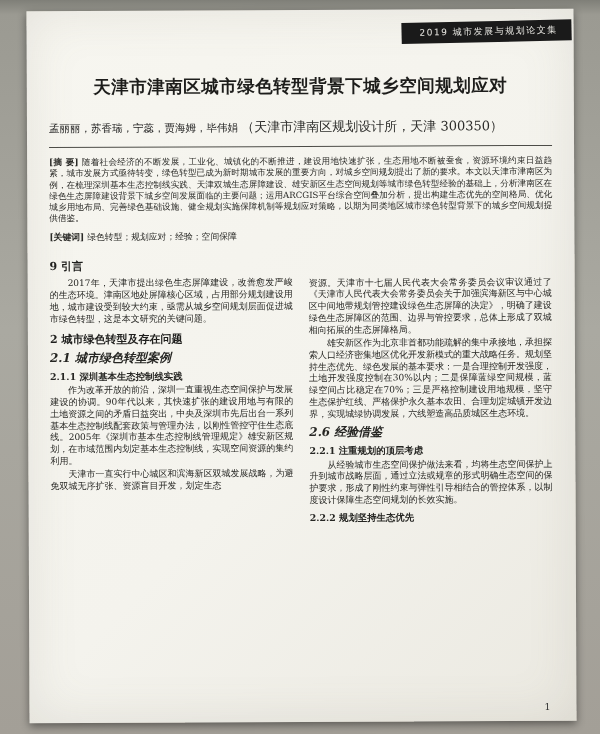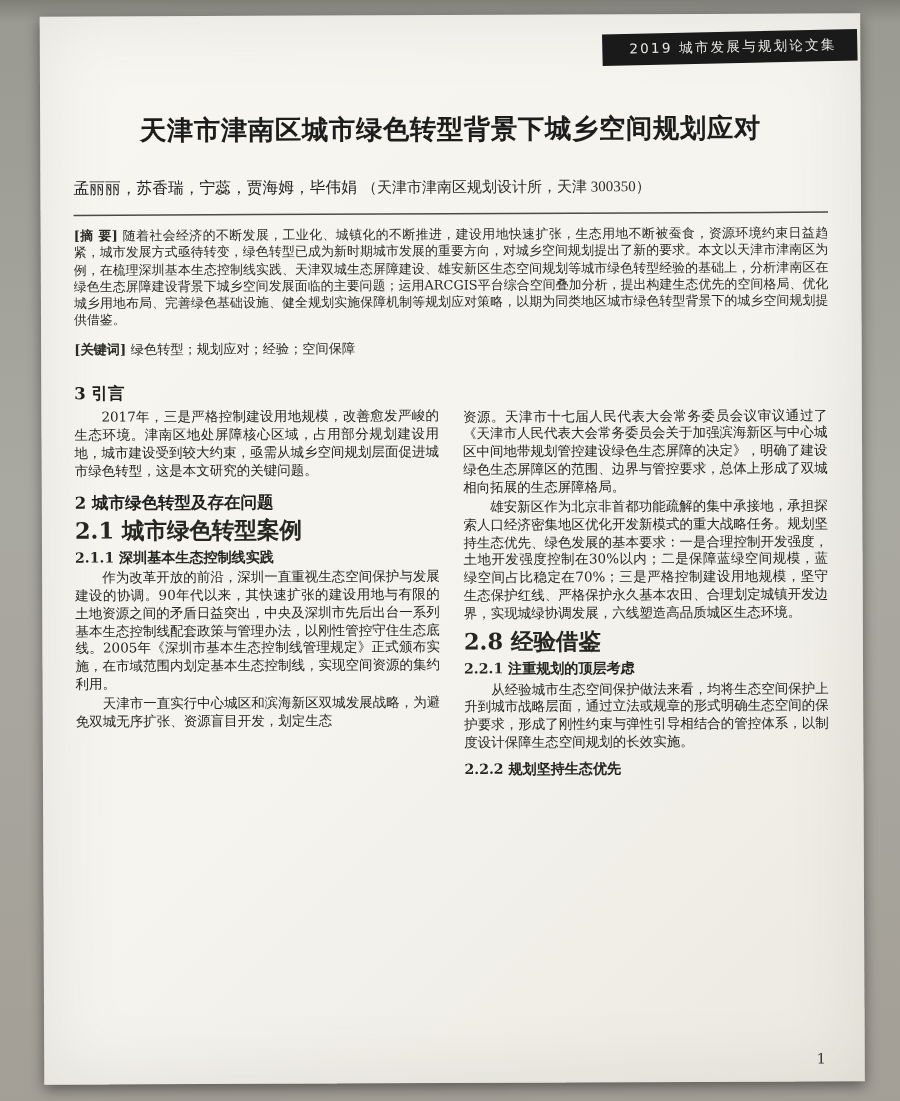--- a/index.html
+++ b/index.html
@@ -27,33 +27,33 @@
     font-size:9px; letter-spacing:1.5px;
     padding:4px 14px 4px 18px;
     transform:rotate(-1deg);
     font-family:"DejaVu Sans","Liberation Sans",sans-serif;
   }
   .title {
     margin-top:64px; font-size:17.5px; font-weight:bold;
     color:#1d1d1b; letter-spacing:.5px; text-align:center; white-space:nowrap;
   }
   .authors { margin-top:20px; font-size:10.5px; color:#222; }
-  .authors .aff { font-size:10px; color:#2b2b29;font-family:Liberation Serif, serif; }
+  .authors .aff { font-size:13px; color:#2b2b29; }
   .rule { border-top:1px solid #4c4c47; margin-top:10px; }
   .abstract {
     margin-top:9px; font-size:8.6px; line-height:11.3px;
     text-align:justify; color:#2a2a27;
   }
   .lab { font-weight:bold;text-align:right; }
   .keywords { margin-top:7px; font-size:8.8px; color:#2a2a27; }
   .cols { display:flex; gap:16px; margin-top:17px; }
   .col { width:243px; font-size:9px; line-height:11.7px; color:#262623; text-align:justify; }
   .h1 { font-size:11px; font-weight:bold; margin:9px 0 6px; color:#1f1f1d; }
   .h1.first { margin-top:0; }
-  .h2 { font-size:15px; font-weight:bold; margin:7px 0 4px; }
+  .h2 { font-size:12px; font-weight:bold; margin:7px 0 4px;font-style:italic; }
   .h3 { font-size:9.4px; font-weight:bold; margin:6px 0 3px; }
   .para { text-indent:2em; margin-bottom:2px; }
   .para.noindent { text-indent:0;margin-top:18px; }
   .pageno { position:absolute; right:26px; bottom:9px; font-size:9.5px; color:#333; }
 </style>
 </head>
 <body>
 
 <div class="scan">
   <div class="page">
@@ -73,33 +73,33 @@
       <span class="lab">[摘  要] </span><span>随着社会经济的不断发展，工业化、城镇化的不断推进，建设用地快速扩张，生态用地不断被蚕食，资源环境约束日益趋紧，城市发展方式亟待转变，绿色转型已成为新时期城市发展的重要方向，对城乡空间规划提出了新的要求。本文以天津市津南区为例，在梳理深圳基本生态控制线实践、天津双城生态屏障建设、雄安新区生态空间规划等城市绿色转型经验的基础上，分析津南区在绿色生态屏障建设背景下城乡空间发展面临的主要问题；运用ARCGIS平台综合空间叠加分析，提出构建生态优先的空间格局、优化城乡用地布局、完善绿色基础设施、健全规划实施保障机制等规划应对策略，以期为同类地区城市绿色转型背景下的城乡空间规划提供借鉴。</span>
     </div>
 
     <div class="keywords">
       <span class="lab">[关键词] </span><span>绿色转型；规划应对；经验；空间保障</span>
     </div>
 
     <div class="cols">
 
       <div class="col">
-        <div class="h1 first">3 引言</div>
-        <p class="para">2017年，三是严格控制建设用地规模，改善愈发严峻的生态环境。津南区地处屏障核心区域，占用部分规划建设用地，城市建设受到较大约束，亟需从城乡空间规划层面促进城市绿色转型，这是本文研究的关键问题。</p>
+        <div class="h1 first">9 引言</div>
+        <p class="para">2017年，天津市提出绿色生态屏障建设，改善愈发严峻的生态环境。津南区地处屏障核心区域，占用部分规划建设用地，城市建设受到较大约束，亟需从城乡空间规划层面促进城市绿色转型，这是本文研究的关键问题。</p>
         <div class="h1">2 城市绿色转型及存在问题</div>
         <div class="h2">2.1 城市绿色转型案例</div>
         <div class="h3">2.1.1 深圳基本生态控制线实践</div>
-        <p class="para">作为改革开放的前沿，深圳一直重视生态空间保护与发展建设的协调。90年代以来，其快速扩张的建设用地与有限的土地资源之间的矛盾日益突出，中央及深圳市先后出台一系列基本生态控制线配套政策与管理办法，以刚性管控守住生态底线。2005年《深圳市基本生态控制线管理规定》正式颁布实施，在市域范围内划定基本生态控制线，实现空间资源的集约利用。</p>
+        <p class="para">作为改革开放的前沿，深圳一直重视生态空间保护与发展建设的协调。90年代以来，其快速扩张的建设用地与有限的土地资源之间的矛盾日益突出，中央及深圳市先后出台一系列基本生态控制线配套政策与管理办法，以刚性管控守住生态底线。2005年《深圳市基本生态控制线管理规定》雄安新区规划，在市域范围内划定基本生态控制线，实现空间资源的集约利用。</p>
         <p class="para">天津市一直实行中心城区和滨海新区双城发展战略，为避免双城无序扩张、资源盲目开发，划定生态</p>
       </div>
 
       <div class="col">
         <p class="para noindent">资源。天津市十七届人民代表大会常务委员会议审议通过了《天津市人民代表大会常务委员会关于加强滨海新区与中心城区中间地带规划管控建设绿色生态屏障的决定》，明确了建设绿色生态屏障区的范围、边界与管控要求，总体上形成了双城相向拓展的生态屏障格局。</p>
         <p class="para">雄安新区作为北京非首都功能疏解的集中承接地，承担探索人口经济密集地区优化开发新模式的重大战略任务。规划坚持生态优先、绿色发展的基本要求：一是合理控制开发强度，土地开发强度控制在30%以内；二是保障蓝绿空间规模，蓝绿空间占比稳定在70%；三是严格控制建设用地规模，坚守生态保护红线、严格保护永久基本农田、合理划定城镇开发边界，实现城绿协调发展，六线塑造高品质城区生态环境。</p>
-        <div class="h2">2.8 经验借鉴</div>
+        <div class="h2">2.6 经验借鉴</div>
         <div class="h3">2.2.1 注重规划的顶层考虑</div>
         <p class="para">从经验城市生态空间保护做法来看，均将生态空间保护上升到城市战略层面，通过立法或规章的形式明确生态空间的保护要求，形成了刚性约束与弹性引导相结合的管控体系，以制度设计保障生态空间规划的长效实施。</p>
         <div class="h3">2.2.2 规划坚持生态优先</div>
       </div>
 
     </div>
 
     <div class="pageno">1</div>
   </div>
 </div>

